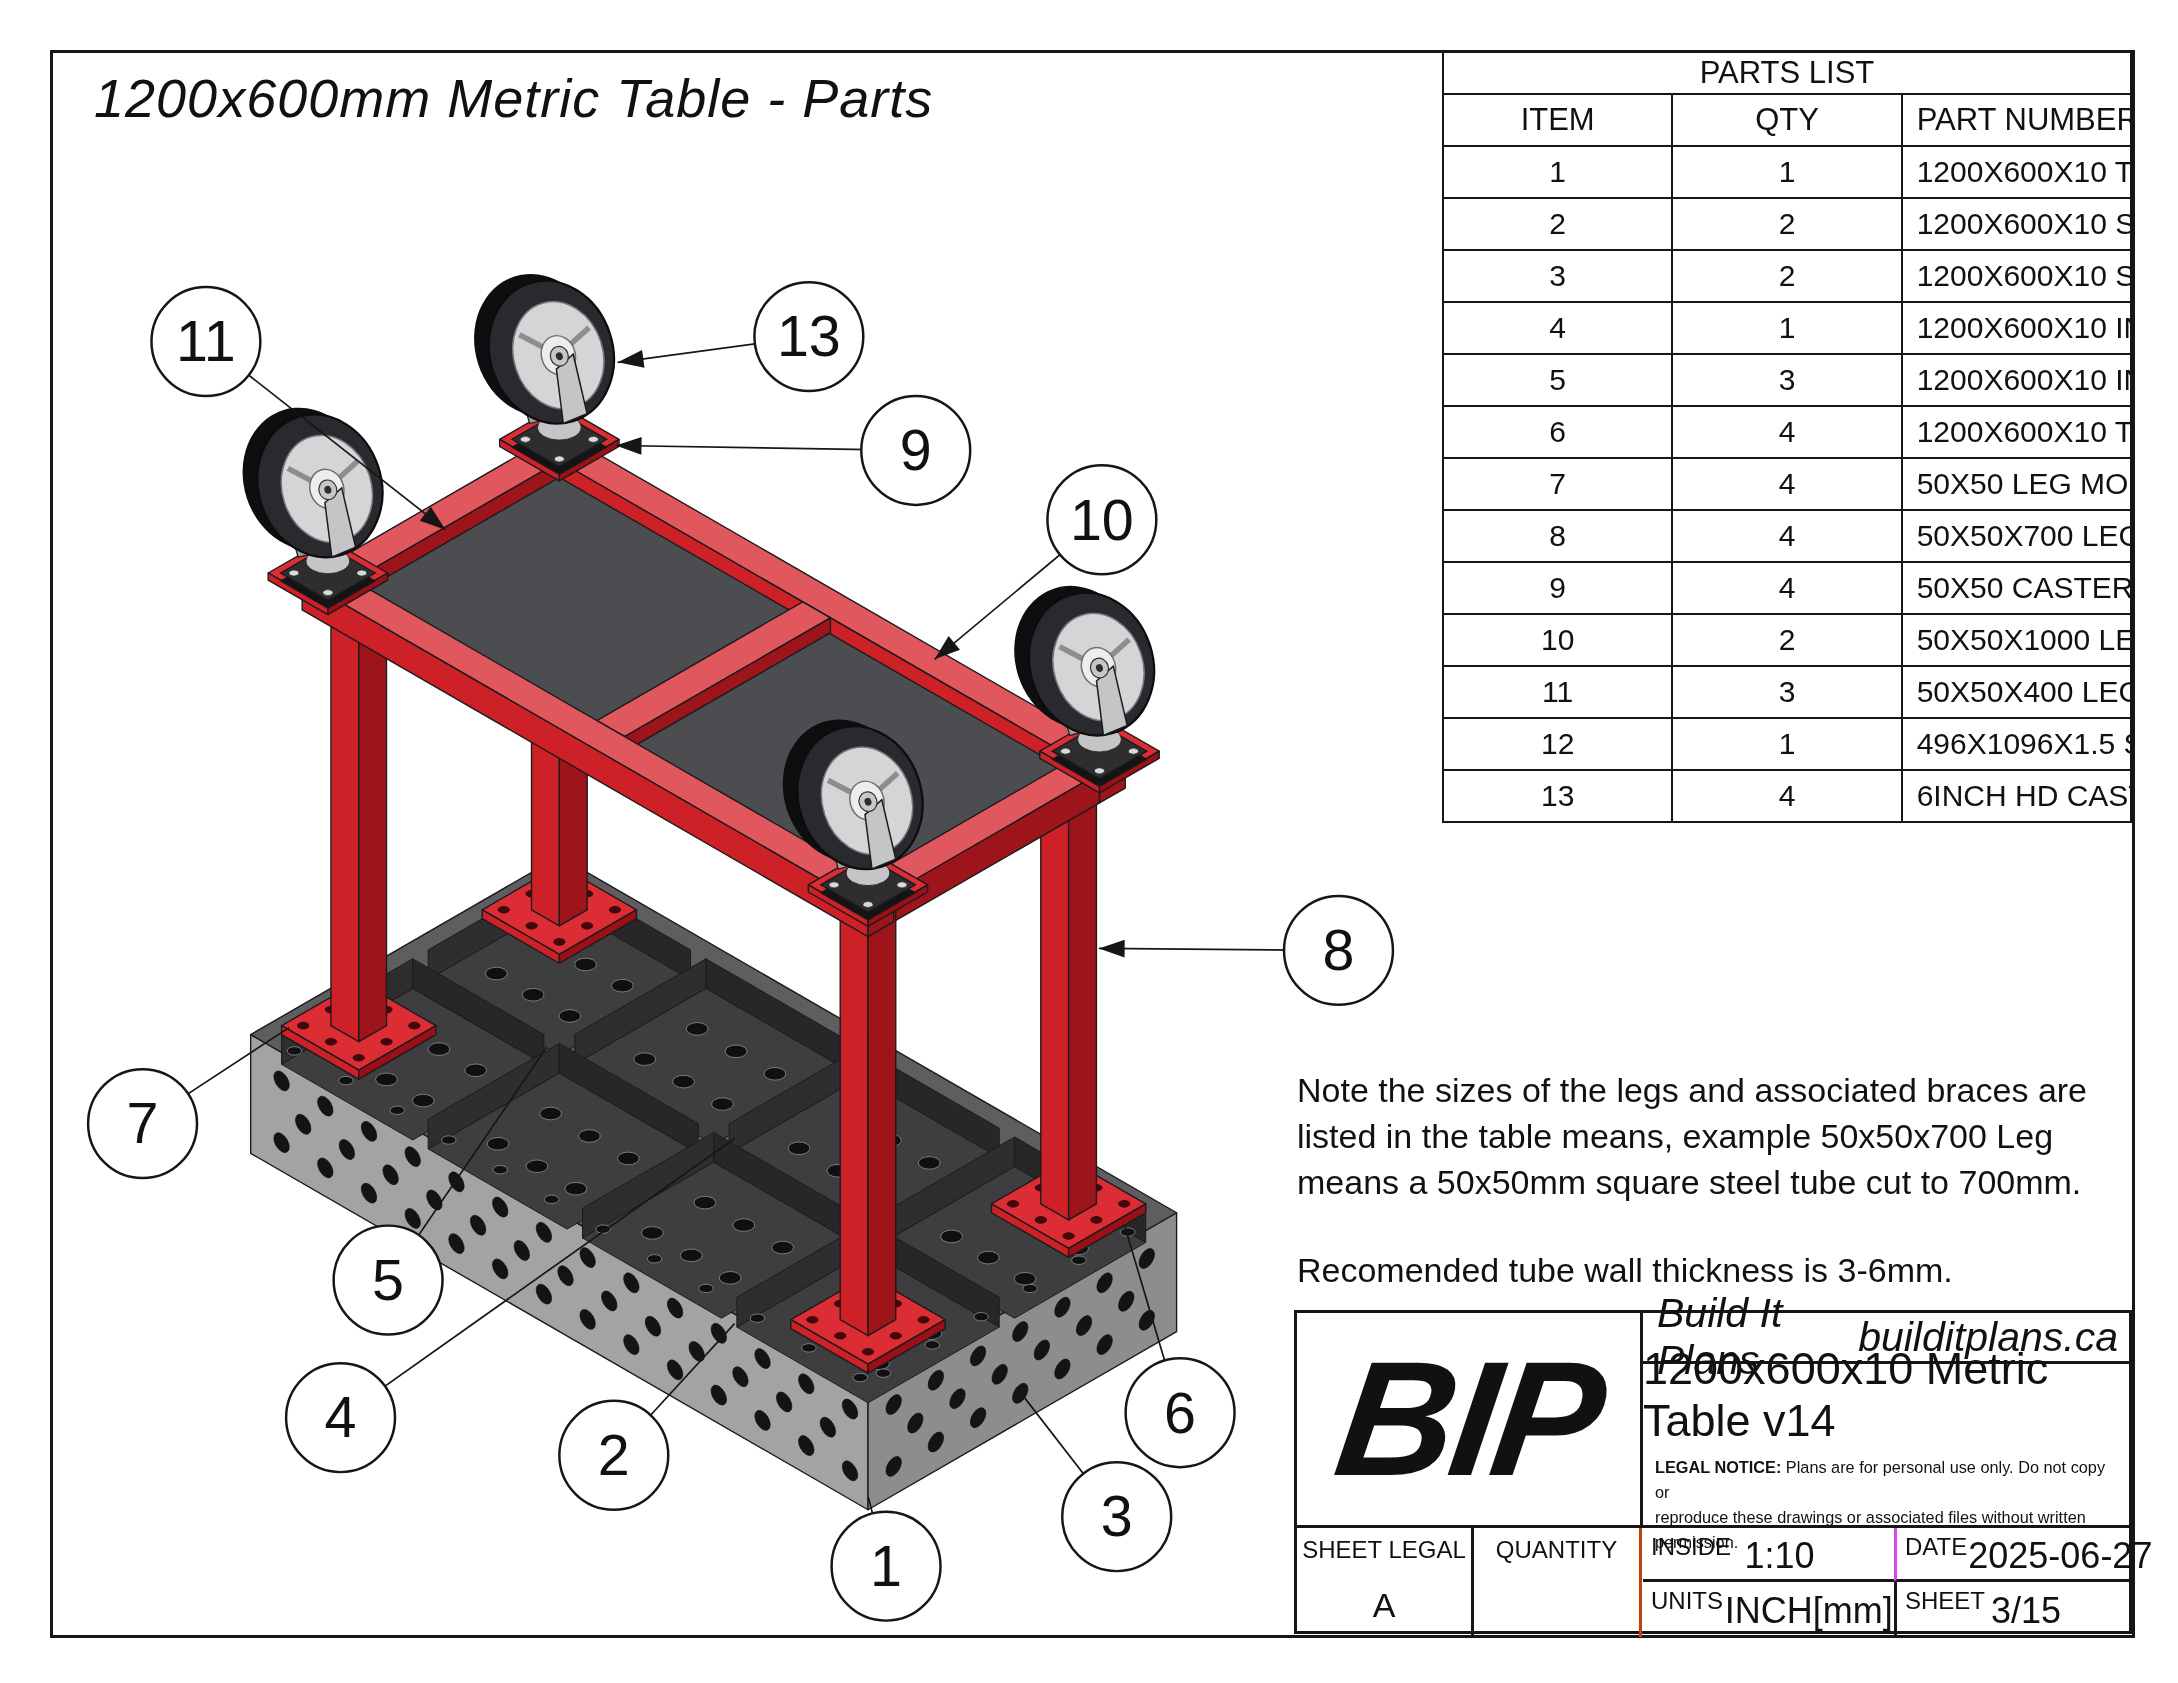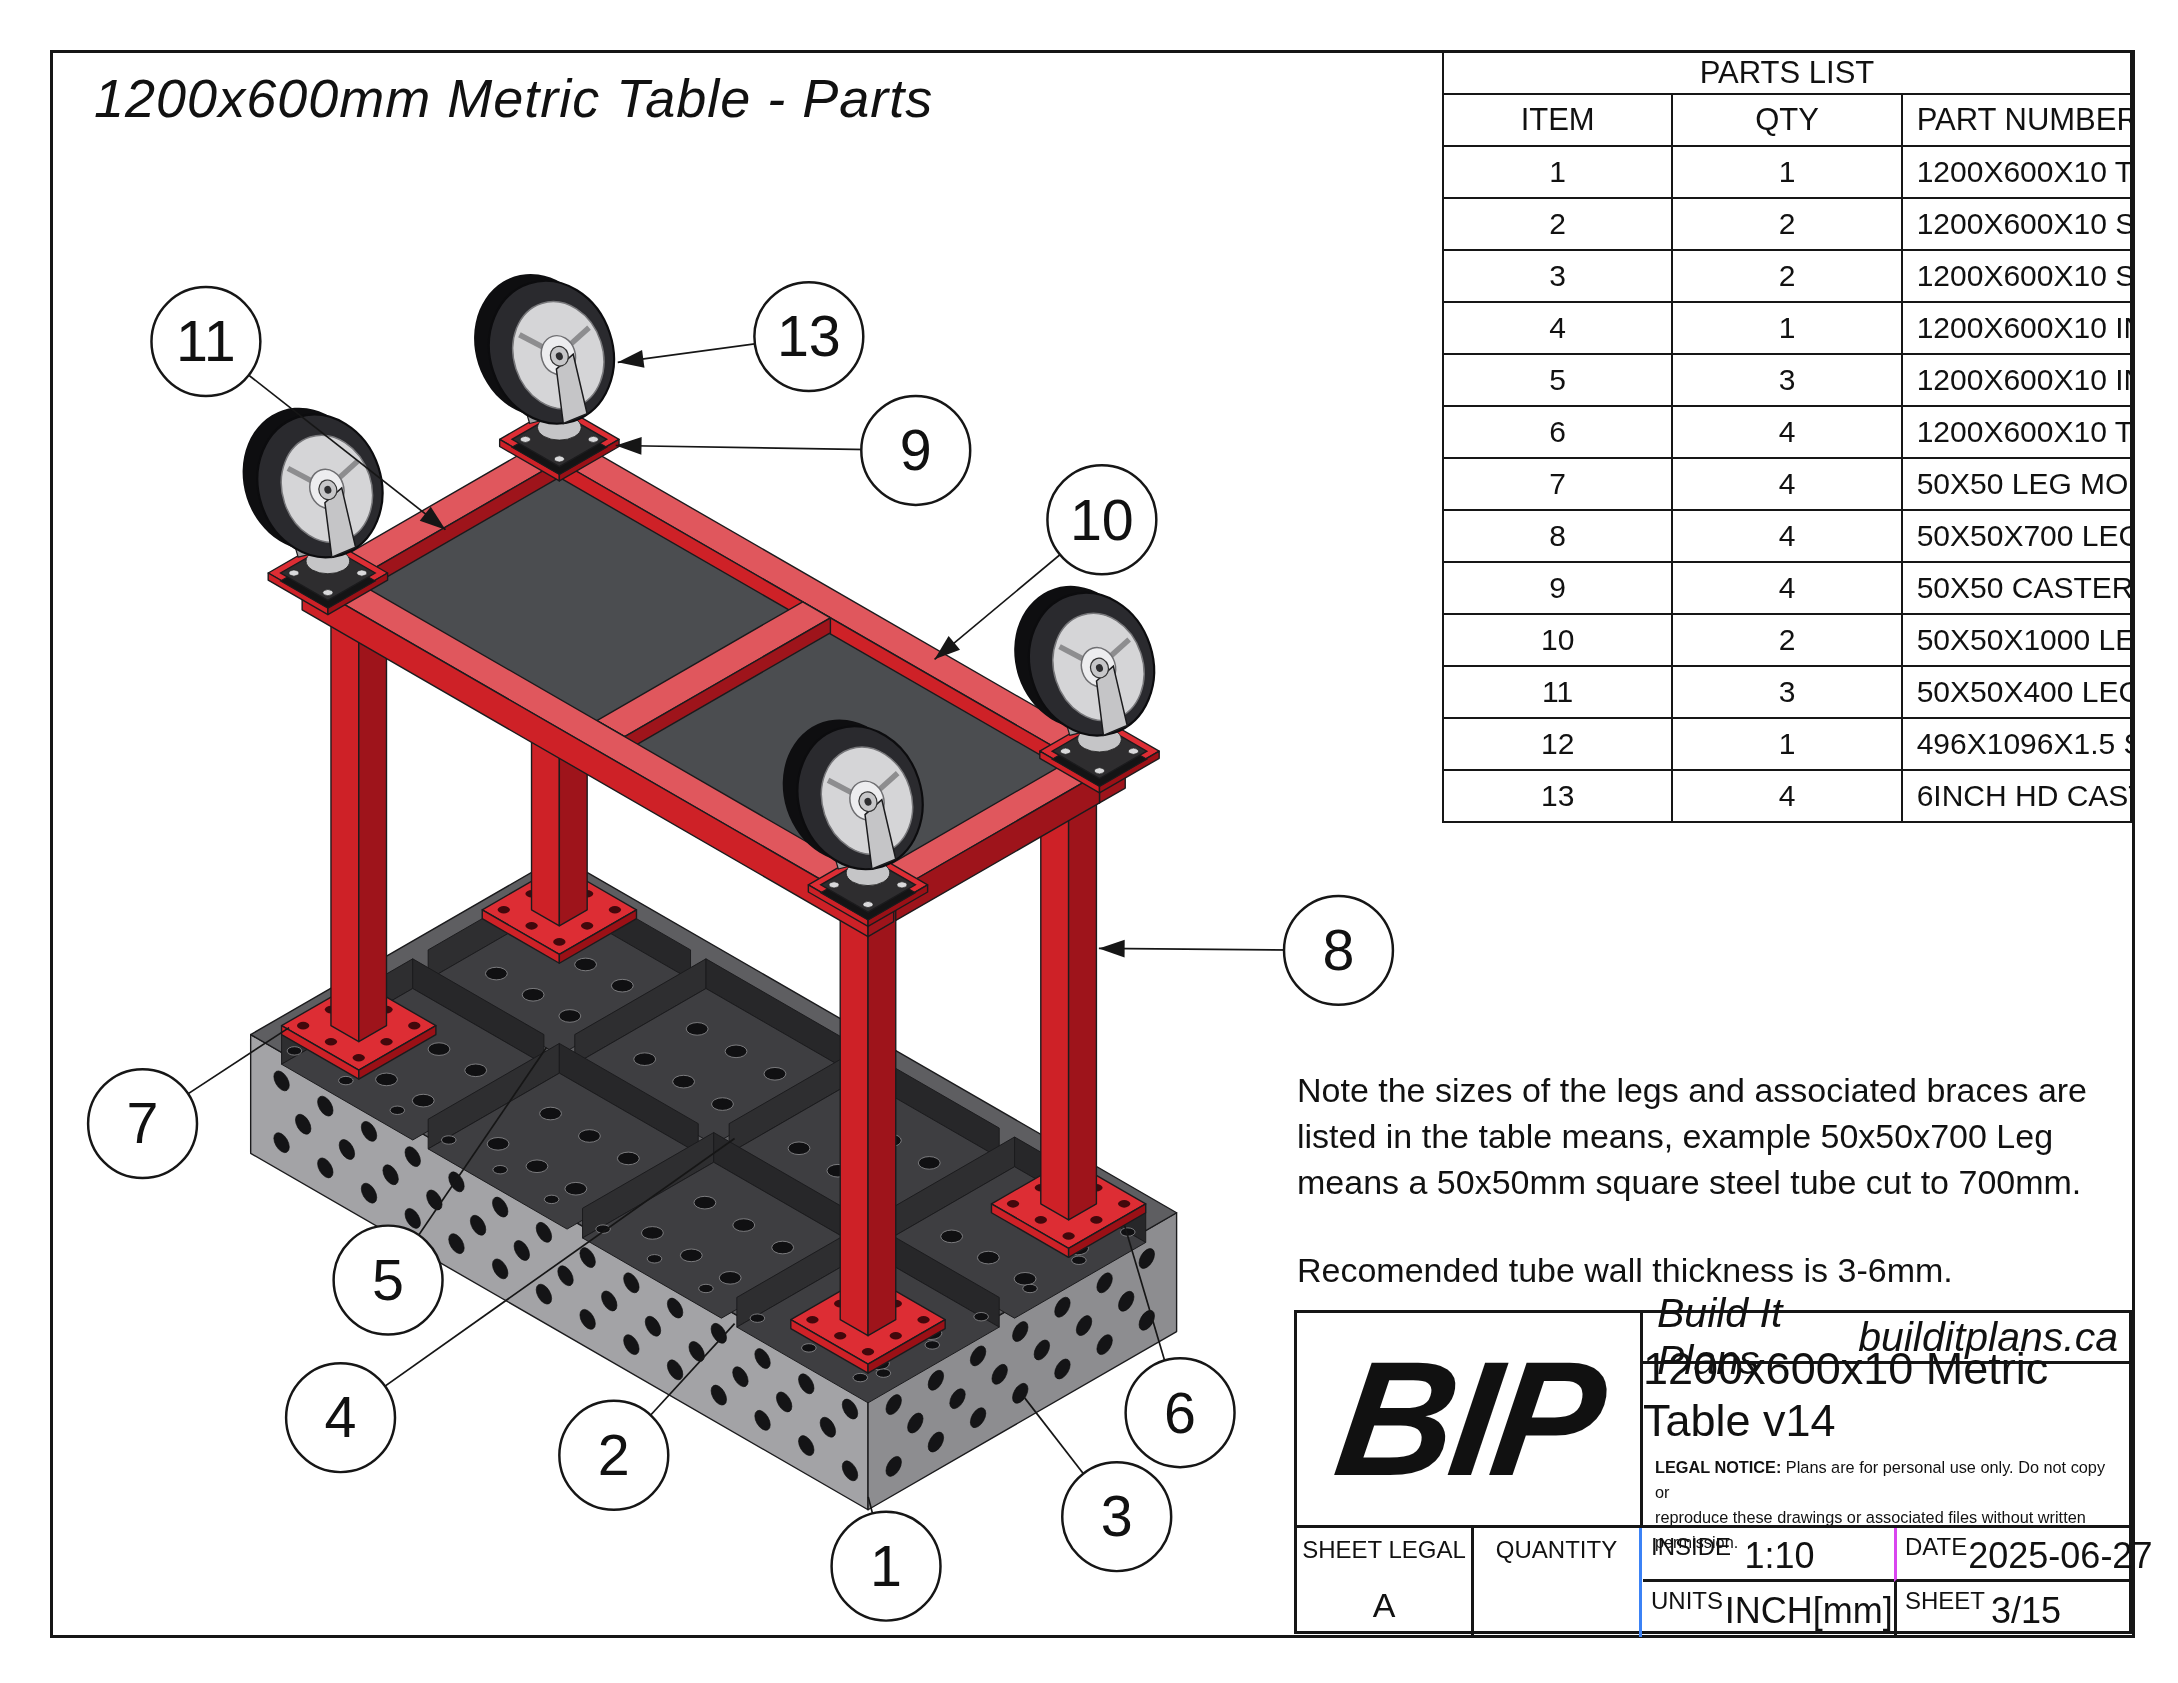--- a/index.html
+++ b/index.html
@@ -29,21 +29,21 @@
   #tb-bip{left:0;top:0;width:346px;height:212px;border-right:3px solid #161616;
      display:flex;align-items:center;justify-content:center;}
   #tb-bip span{font-size:163px;font-weight:bold;font-style:italic;transform:skewX(-8deg);letter-spacing:-4px;}
   #tb-brandrow{left:346px;top:0;width:489px;height:51px;border-bottom:3px solid #161616;
      display:flex;align-items:center;padding:0 14px;font-size:41px;font-style:italic;}
   #tb-site{margin-left:auto;font-style:italic;}
   #tb-docrow{left:346px;top:40px;width:489px;height:83px;display:flex;align-items:center;justify-content:center;font-size:45px;}
   #tb-legal{left:346px;top:138px;width:489px;height:74px;padding:4px 12px;font-size:16.3px;line-height:25px;}
   #tb-bottom{left:0;top:212px;width:835px;height:109px;border-top:3px solid #161616;}
   #tb-sheetsize{left:0;top:0;width:177px;height:109px;border-right:3px solid #161616;text-align:center;}
-  #tb-qty{left:177px;top:0;width:168px;height:109px;border-right:3px solid #3b82f6;text-align:center;}
+  #tb-qty{left:177px;top:0;width:168px;height:109px;border-right:3px solid #c2410c;text-align:center;}
   .tb-label{font-size:24px;margin-top:8px;}
   .tb-value-big{font-size:34px;margin-top:22px;}
   #tb-scale{left:346px;top:0;width:251px;height:54px;border-bottom:3px solid #161616;}
   #tb-units{left:346px;top:54px;width:251px;height:54px;}
   #tb-date{left:597px;top:0;width:238px;height:54px;border-bottom:3px solid #161616;border-left:3px solid #d946ef;}
   #tb-sheetno{left:597px;top:54px;width:238px;height:54px;border-left:3px solid #161616;}
   .lblcell .lab{position:absolute;left:8px;top:5px;font-size:24px;}
   .lblcell .val{position:absolute;left:46%;top:50%;transform:translate(-20%,-46%);font-size:36px;white-space:nowrap;}
 </style>
 </head>

